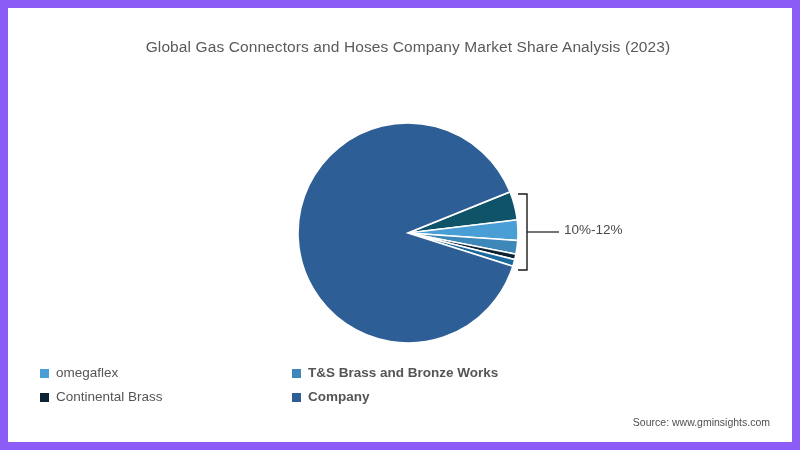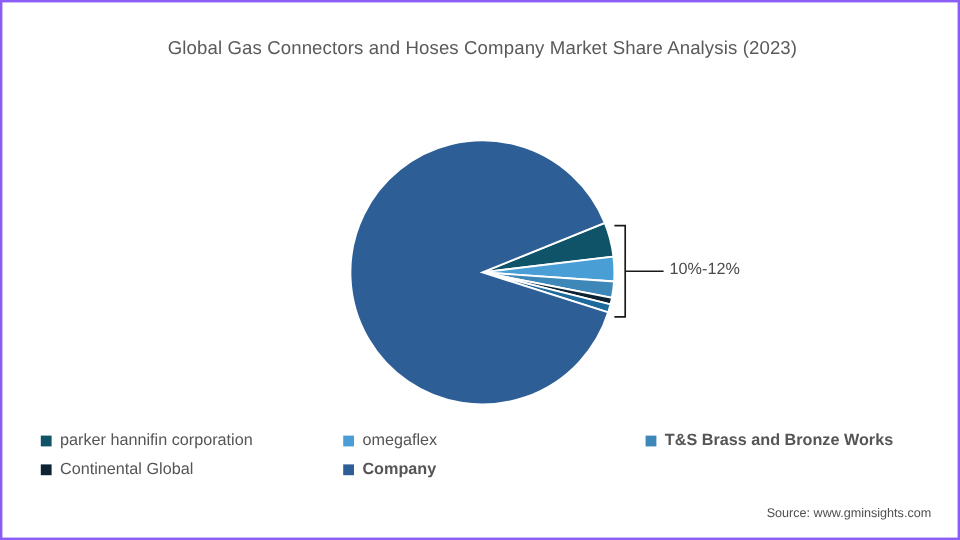--- a/index.html
+++ b/index.html
@@ -9,21 +9,21 @@
   }
   body {
     font-family: "Liberation Sans", sans-serif;
   }
   #root {
     position: relative;
     width: 800px;
     height: 450px;
     box-sizing: border-box;
     background: #ffffff;
-    border: 2px solid #8b5cf6;
+    border: 8px solid #8b5cf6;
     overflow: hidden;
   }
   #chart-title {
     position: absolute;
     left: 0;
     top: 30px;
     width: 800px;
     text-align: center;
     font-size: 15.5px;
     color: #5a5a5a;
@@ -113,37 +113,33 @@
         <path d="M 510 186 L 519 186 L 519 262 L 510 262" fill="none" stroke="#1a1a1a" stroke-width="1.4"></path>
         <line x1="519" y1="224" x2="551" y2="224" stroke="#1a1a1a" stroke-width="1.2"></line>
       </g>
     </svg>
   </div>
 
   <div id="callout-label">10%-12%</div>
 
   <div id="legend">
       <div class="legend-row">
-        <div class="legend-item col0">
-          <span class="swatch" style="background: rgb(15, 83, 104);"></span>
-          <span class="legend-label">parker hannifin corporation</span>
-        </div>
         <div class="legend-item col1">
           <span class="swatch" style="background: rgb(74, 158, 214);"></span>
           <span class="legend-label">omegaflex</span>
         </div>
         <div class="legend-item col2">
           <span class="swatch" style="background: rgb(61, 136, 184);"></span>
           <span class="legend-label">T&amp;S Brass and Bronze Works</span>
         </div>
       </div>
       <div class="legend-row">
         <div class="legend-item col0">
           <span class="swatch" style="background: rgb(13, 34, 51);"></span>
-          <span class="legend-label">Continental Global</span>
+          <span class="legend-label">Continental Brass</span>
         </div>
         <div class="legend-item col2">
           <span class="swatch" style="background: rgb(46, 94, 150);"></span>
           <span class="legend-label">Company</span>
         </div>
       </div>
     </div>
 
   <div id="source">Source: www.gminsights.com</div>
 

